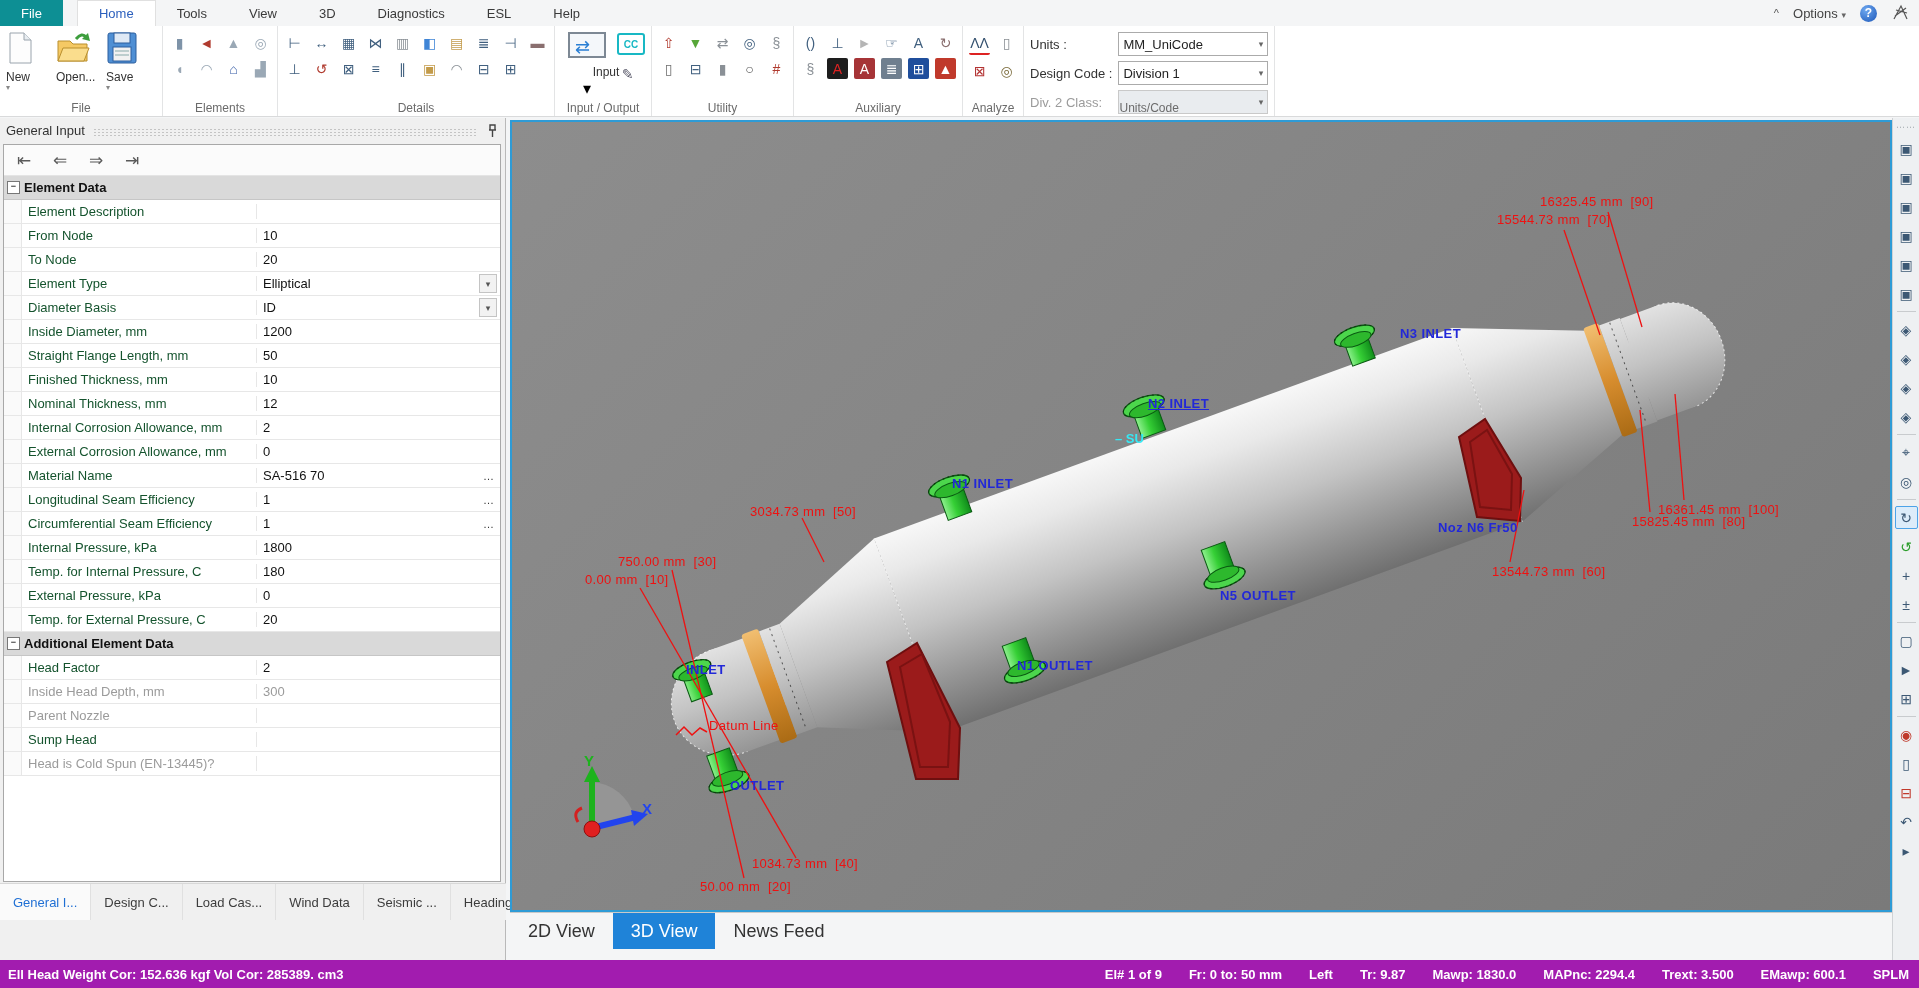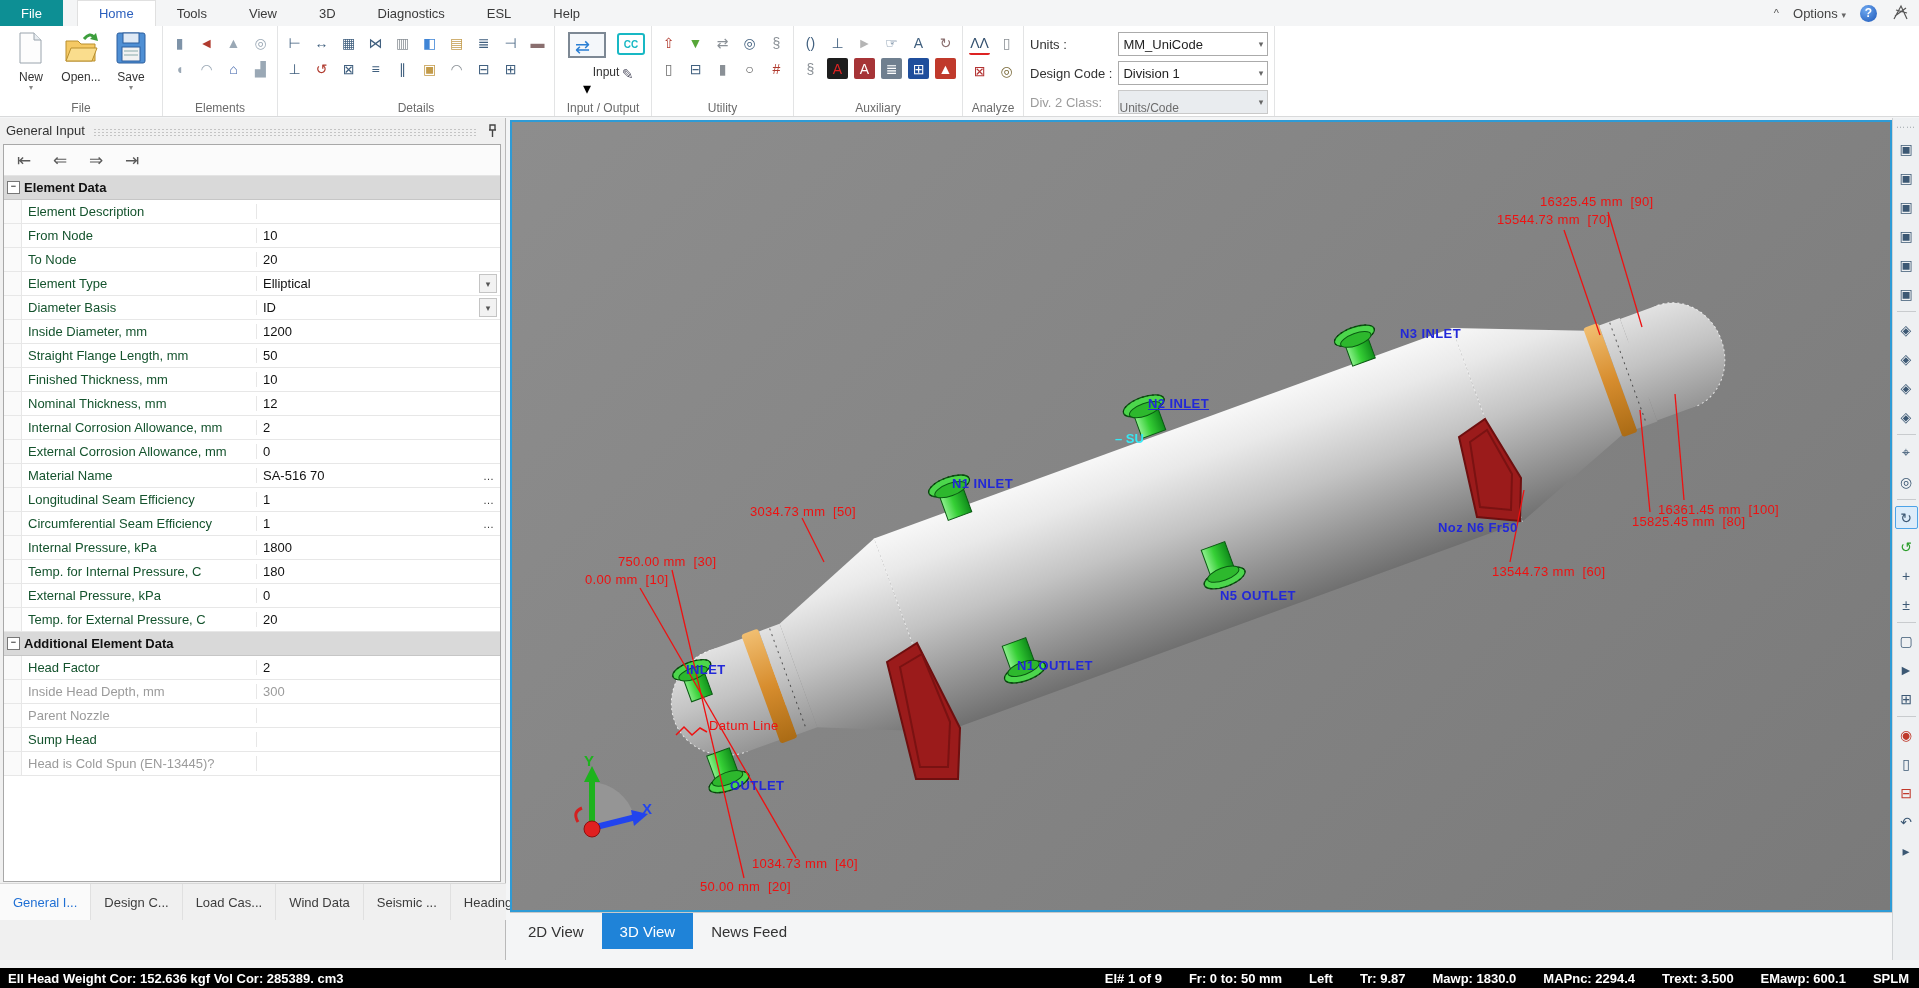--- a/index.html
+++ b/index.html
@@ -11,21 +11,21 @@
   .mtab.file{background:#0d8f94;color:#fff;margin-right:14px;}
   .mtab.active{background:#ffffff;color:#2b5fbd;border:1px solid #e0e0e0;border-bottom:none;}
   #menu-right{margin-left:auto;display:flex;align-items:center;gap:14px;padding-right:8px;color:#444;}
   .chev{font-size:11px;color:#555;}
   .helpdot{width:17px;height:17px;border-radius:50%;background:radial-gradient(circle at 35% 30%,#6ea8f0,#1c57b8);color:#fff;font-size:12px;font-weight:bold;display:flex;align-items:center;justify-content:center;}
 
   
   #ribbon{position:absolute;left:0;top:26px;width:1919px;height:90px;background:#ffffff;border-bottom:1px solid #d9dadb;display:flex;}
   .rgroup{position:relative;height:100%;box-sizing:border-box;padding:3px 6px 16px 6px;border-right:1px solid #e3e4e5;display:flex;align-items:flex-start;}
   .rgroup .glabel{position:absolute;left:0;right:0;bottom:1px;text-align:center;font-size:12px;color:#6b6b6b;white-space:nowrap;}
-  .bigbtn{width:50px;display:flex;flex-direction:column;align-items:center;gap:1px;padding-top:2px;}
+  .bigbtn{width:50px;display:flex;flex-direction:column;gap:1px;padding-top:2px;}
   .bigbtn .blabel{font-size:12px;color:#333;}
   .bigbtn .drop{font-size:8px;color:#888;line-height:6px;}
   .icongrid{display:flex;flex-direction:column;gap:5px;padding-top:3px;}
   .icorow{display:flex;gap:6px;}
   .ric{width:21px;height:21px;display:flex;align-items:center;justify-content:center;font-size:14px;border-radius:2px;cursor:default;}
   .ric.ured{border-bottom:2px solid #d22;}
   .inputbig{width:52px;display:flex;flex-direction:column;align-items:center;padding-top:2px;}
   .inputbig .blabel{font-size:12px;color:#333;padding-left:38px;}
   .iosmall{display:flex;flex-direction:column;gap:8px;padding-top:4px;margin-left:4px;}
   .ccbox{width:24px;height:18px;border:2px solid #18b8c4;border-radius:3px;color:#18b8c4;font-size:10px;font-weight:bold;display:flex;align-items:center;justify-content:center;}
@@ -62,33 +62,33 @@
   
   #viewport{position:absolute;left:510px;top:120px;width:1382px;height:792px;background:linear-gradient(135deg,#8d8d8d,#7a7a7a);border:2px solid #2e9bd6;box-sizing:border-box;}
   #vsvg{position:absolute;left:0;top:0;}
   .ann{position:absolute;white-space:pre;pointer-events:none;}
   .ann.red{color:#ee1111;font-size:13px;letter-spacing:.3px;}
   .ann.blue{color:#2228d8;font-size:13px;font-weight:600;letter-spacing:.4px;}
   .ann.cyan{color:#35e9f5;font-size:13px;font-weight:600;}
   .axlab{position:absolute;font-size:15px;font-weight:bold;}
 
   
-  #vp-tabs{position:absolute;left:510px;top:912px;width:1382px;height:36px;background:#f4f5f6;display:flex;align-items:stretch;font-size:15px;border-top:1px solid #c9c9c9;}
+  #vp-tabs{position:absolute;left:510px;top:912px;width:1382px;height:36px;background:#f4f5f6;display:flex;align-items:stretch;font-size:18px;border-top:1px solid #c9c9c9;}
   .vtab{padding:0 18px;display:flex;align-items:center;color:#333;}
   .vtab.active{background:#1f83d8;color:#fff;}
 
   
   #righttb{position:absolute;right:0;top:118px;width:27px;height:842px;background:#eef0f2;border-left:1px solid #cfd2d5;display:flex;flex-direction:column;align-items:center;padding-top:4px;box-sizing:border-box;}
   .rtic{width:21px;height:21px;margin:3px 0;display:flex;align-items:center;justify-content:center;font-size:14px;color:#3c5874;border:1px solid transparent;border-radius:2px;}
   .rtic.sel{border-color:#4da3e8;background:#dcecfa;}
   .rtsep{width:19px;height:1px;background:#c8cbce;margin:3px 0;}
   .rtgrip{font-size:9px;color:#9aa0a6;letter-spacing:1px;margin-bottom:2px;}
 
   
-  #statusbar{position:absolute;left:0;bottom:0;width:1919px;height:20px;background:#000000;color:#fff;display:flex;align-items:center;font-size:13px;font-weight:600;}
+  #statusbar{position:absolute;left:0;bottom:0;width:1919px;height:28px;background:#a21caf;color:#fff;display:flex;align-items:center;font-size:13px;font-weight:600;}
   #status-left{padding-left:8px;}
   #status-right{margin-left:auto;display:flex;gap:27px;padding-right:10px;}
   #statusbar .sitem{white-space:nowrap;}
 </style>
 </head>
 <body>
 
 <div id="app">
 
   <div id="menubar">

